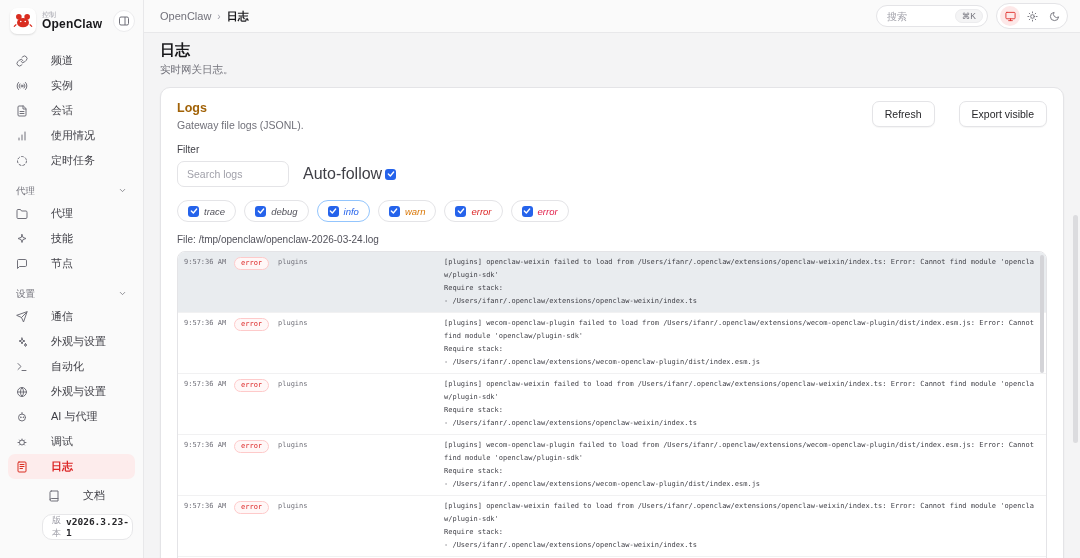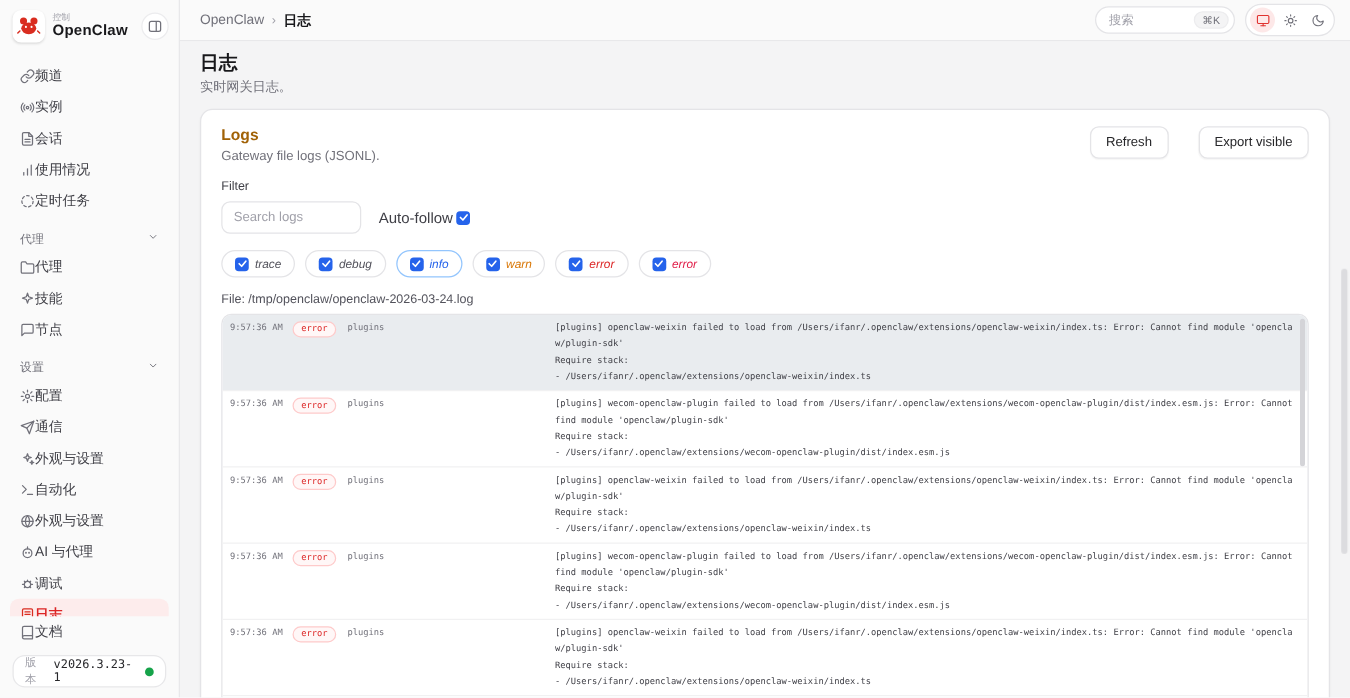--- a/index.html
+++ b/index.html
@@ -14,29 +14,29 @@
   .logo-tile svg { width:20px; height:20px; }
   .brand-text { flex:1; line-height:1.05; }
   .brand-sub { font-size:7px; color:#a1a1aa; }
   .brand-title { font-size:12px; font-weight:bold; color:#18181b; letter-spacing:.2px; }
   .side-toggle { width:22px; height:22px; border-radius:50%; border:1px solid #ececee; background:#fff; display:flex; align-items:center; justify-content:center; color:#71717a; cursor:pointer; }
   .side-toggle svg { width:12px; height:12px; }
 
   .side-nav { flex:1; padding:10px 8px 0 8px; overflow:hidden; }
   .nav-group { display:flex; align-items:center; justify-content:space-between; padding:0 8px; height:20px; margin-top:8px; font-size:9.5px; color:#71717a; }
   .nav-group .icn svg { width:9px; height:9px; }
-  .nav-item { display:flex; align-items:center; gap:0; height:25px; padding:0 8px; border-radius:7px; font-size:11px; color:#3f3f46; cursor:pointer; }
+  .nav-item { display:flex; align-items:center; gap:23px; height:25px; padding:0 8px; border-radius:7px; font-size:11px; color:#3f3f46; cursor:pointer; }
   .nav-item .icn { display:flex; color:#71717a; }
   .nav-item .icn svg { width:12px; height:12px; }
   .nav-item.active { background:#fdecec; color:#dc2626; font-weight:600; }
   .nav-item.active .icn { color:#d92d20; }
-  .side-bottom { padding:0 8px 8px 8px; }
+  .side-bottom { padding:0 8px 18px 8px;margin-left:32px; }
   .version-pill { margin:6px 2px 0 2px; display:flex; align-items:center; gap:5px; height:26px; border:1px solid #e7e7e9; background:#fff; border-radius:10px; padding:0 9px; }
   .version-label { font-size:9px; color:#a1a1aa; }
-  .version-value { font-size:9.5px; font-weight:400; color:#27272a; font-family:"DejaVu Sans Mono", monospace; }
+  .version-value { font-size:9.5px; font-weight:700; color:#27272a; font-family:"DejaVu Sans Mono", monospace; }
   .version-dot { width:7px; height:7px; border-radius:50%; background:#16a34a; margin-left:auto; }
 
   
   .main { flex:1; display:flex; flex-direction:column; min-width:0; }
   .topbar { height:33px; background:#fafafa; border-bottom:1px solid #e8e8ea; display:flex; align-items:center; padding:0 12px 0 16px; }
   .crumb-root { font-size:11px; color:#71717a; }
   .crumb-sep { font-size:10px; color:#a1a1aa; margin:0 6px; }
   .crumb-current { font-size:11px; font-weight:bold; color:#18181b; }
   .topbar-right { margin-left:auto; display:flex; align-items:center; gap:8px; }
   .search-pill { display:flex; align-items:center; width:112px; height:22px; border:1px solid #e4e4e7; background:#fff; border-radius:11px; padding:0 4px 0 10px; }
@@ -56,21 +56,21 @@
   .card-head { display:flex; align-items:flex-start; }
   .card-title { font-size:12.5px; font-weight:bold; color:#a16207; }
   .card-subtitle { font-size:10.5px; color:#71717a; margin-top:4px; }
   .card-actions { margin-left:auto; display:flex; gap:24px; }
   .btn { height:26px; padding:0 12px; border:1px solid #e4e4e7; border-radius:7px; background:#fff; font-size:10.5px; font-weight:500; color:#27272a; cursor:pointer; box-shadow:0 1px 1px rgba(0,0,0,.04); font-family:"Liberation Sans", sans-serif; }
 
   .filter-label { margin-top:13px; font-size:10px; font-weight:500; color:#3f3f46; }
   .filter-row { display:flex; align-items:center; gap:14px; margin-top:6px; }
   .search-logs { width:112px; height:26px; border:1px solid #e4e4e7; border-radius:7px; padding:0 9px; font-size:10.5px; color:#3f3f46; outline:none; font-family:"Liberation Sans", sans-serif; }
   .search-logs::placeholder { color:#a1a1aa; }
-  .autofollow { display:flex; align-items:center; gap:3px; font-size:12px; color:#3f3f46; }
+  .autofollow { display:flex; align-items:center; gap:3px; font-size:16px; color:#3f3f46; }
   .cbx { width:11px; height:11px; min-width:11px; border-radius:3px; background:#2563eb; display:inline-flex; align-items:center; justify-content:center; cursor:pointer; }
   .cbx svg { width:8px; height:8px; }
 
   .pills-row { display:flex; gap:8px; margin-top:13px;font-style:italic; }
   .pill { display:flex; align-items:center; gap:5px; height:22px; padding:0 10px; border:1px solid #e4e4e7; border-radius:11px; background:#fff; font-size:9.5px; font-weight:500; cursor:pointer; }
 
   .file-line { margin-top:12px; font-size:10px; color:#52525b; }
 
   .log-box { margin-top:6px; border:1px solid #e4e4e7; border-radius:8px; overflow:hidden; position:relative; background:#fff; }
   .log-row { display:grid; grid-template-columns:50px 44px 122px 1fr; padding:4px 10px 4px 6px; font-family:"DejaVu Sans Mono", monospace; font-size:7px; line-height:13px; color:#3f3f46; }
@@ -196,29 +196,20 @@
         </div>
         <div class="nav-group">
           <span>设置</span>
           <span class="icn"><svg viewBox="0 0 24 24" fill="none" stroke="currentColor" stroke-width="2" stroke-linecap="round" stroke-linejoin="round">
               <polyline points="6 9 12 15 18 9"></polyline>
             </svg></span>
         </div>
         <div class="nav-item">
           <span class="icn">
             <svg viewBox="0 0 24 24" fill="none" stroke="currentColor" stroke-width="2" stroke-linecap="round" stroke-linejoin="round">
-              <circle cx="12" cy="12" r="3.2"></circle>
-              <path d="M12 2v3M12 19v3M2 12h3M19 12h3M4.9 4.9l2.1 2.1M17 17l2.1 2.1M19.1 4.9L17 7M7 17l-2.1 2.1"></path>
-            </svg>
-          </span>
-          <span class="nav-label">配置</span>
-        </div>
-        <div class="nav-item">
-          <span class="icn">
-            <svg viewBox="0 0 24 24" fill="none" stroke="currentColor" stroke-width="2" stroke-linecap="round" stroke-linejoin="round">
               <path d="M22 2L11 13"></path>
               <path d="M22 2l-7 20-4-9-9-4z"></path>
             </svg>
           </span>
           <span class="nav-label">通信</span>
         </div>
         <div class="nav-item">
           <span class="icn">
             <svg viewBox="0 0 24 24" fill="none" stroke="currentColor" stroke-width="2" stroke-linecap="round" stroke-linejoin="round">
               <path d="M12 4l1.5 4.5L18 10l-4.5 1.5L12 16l-1.5-4.5L6 10l4.5-1.5z"></path>

